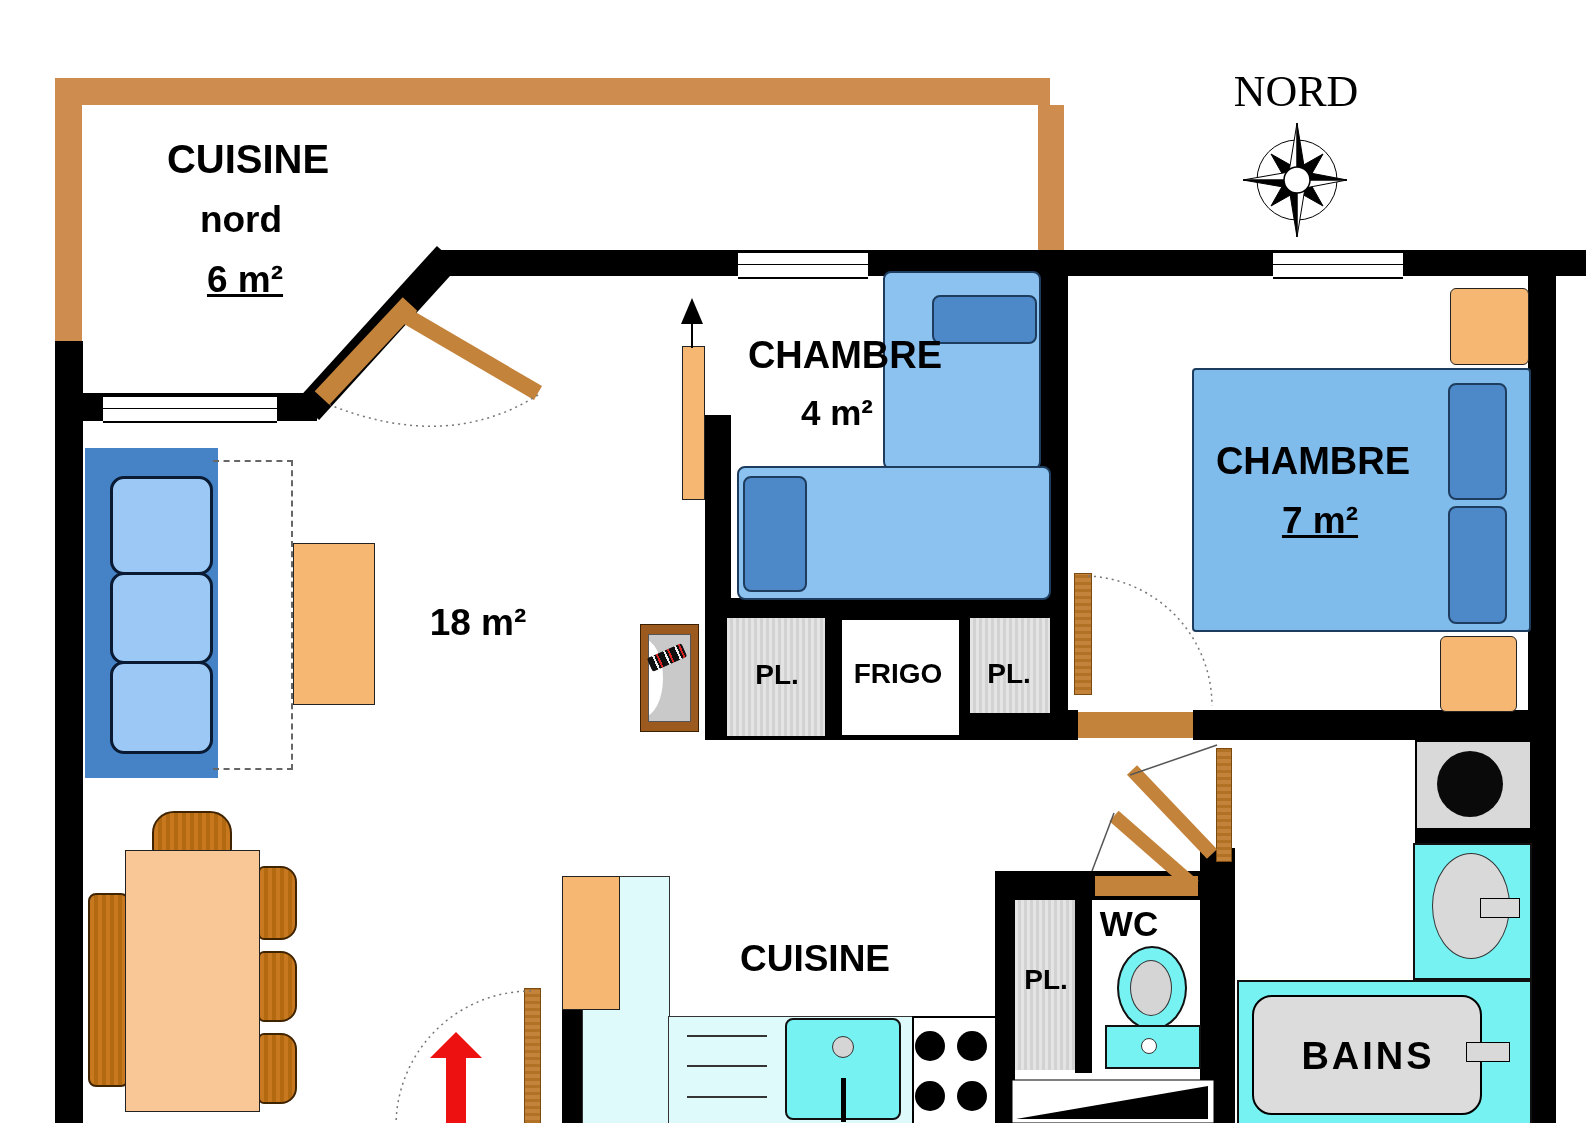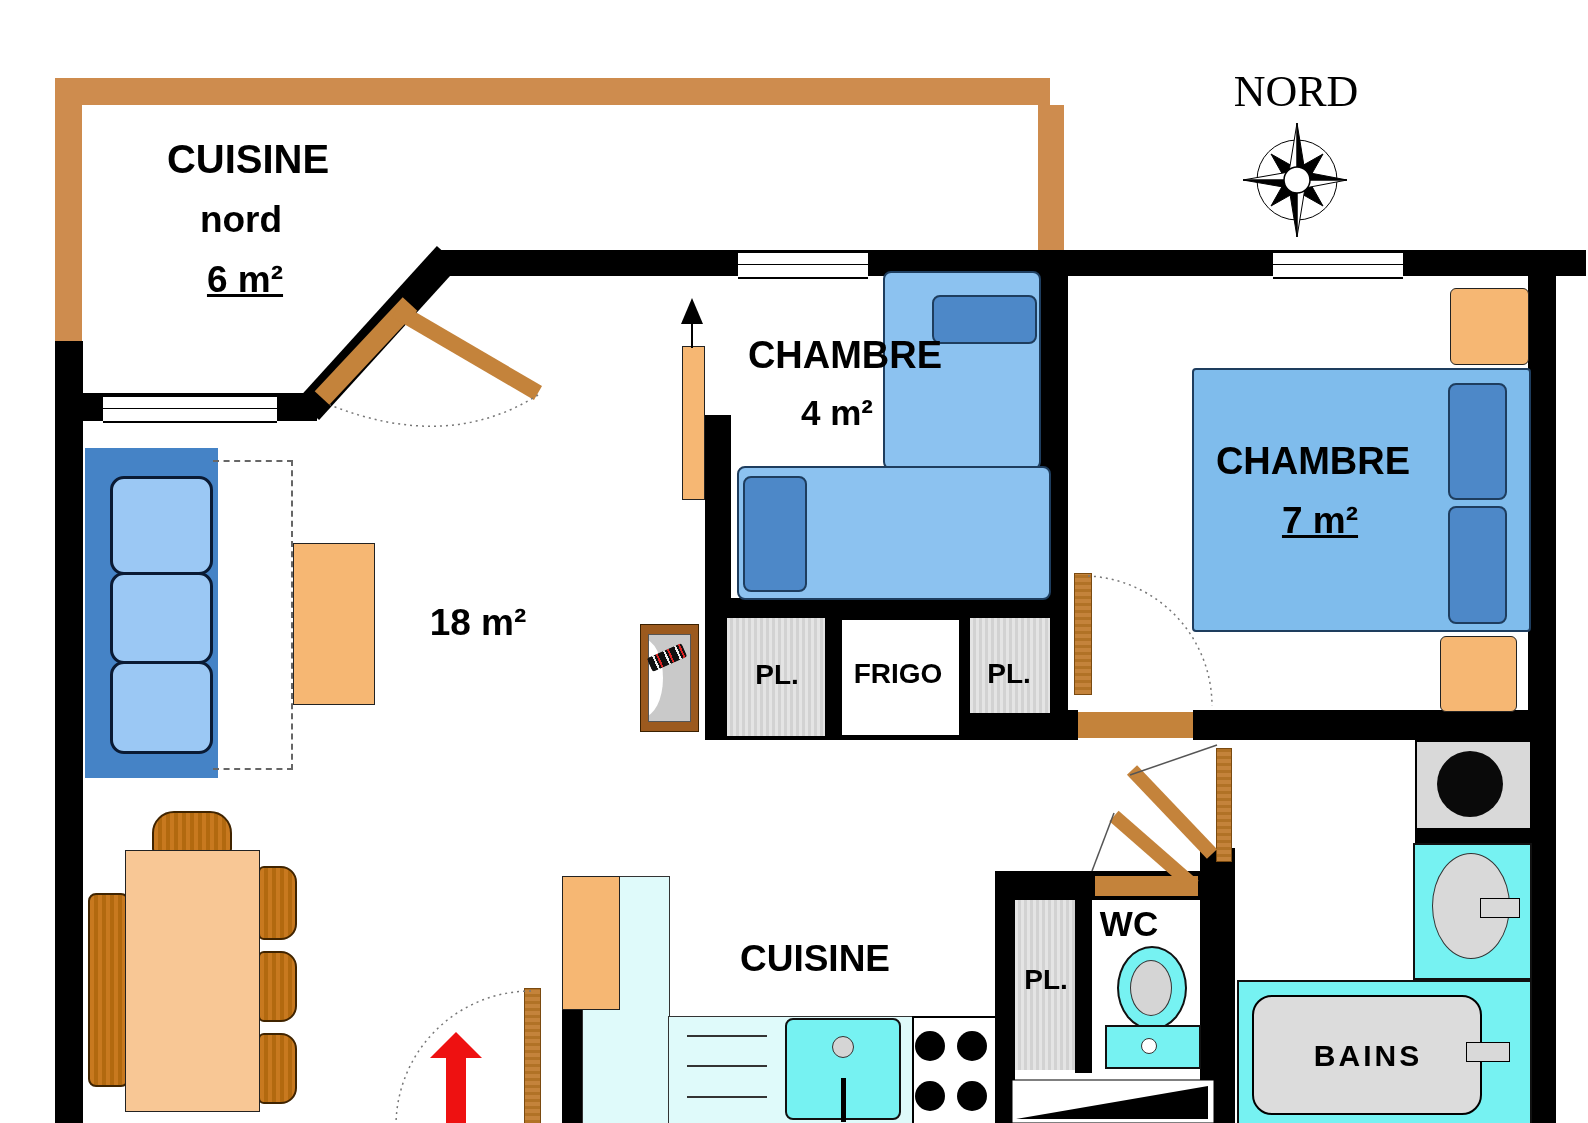--- a/index.html
+++ b/index.html
@@ -196,15 +196,15 @@
   <div class="lbl" style="left:478px;top:575px;font-size:37px;">18 m²</div>
 
   <div class="lbl" style="left:815px;top:911px;font-size:37px;">CUISINE</div>
 
   <div class="lbl" style="left:777px;top:627px;font-size:28px;">PL.</div>
   <div class="lbl" style="left:898px;top:626px;font-size:28px;">FRIGO</div>
   <div class="lbl" style="left:1009px;top:626px;font-size:28px;">PL.</div>
   <div class="lbl" style="left:1046px;top:932px;font-size:28px;">PL.</div>
 
   <div class="lbl" style="left:1129px;top:876px;font-size:35px;">WC</div>
-  <div class="lbl" style="left:1368px;top:1008px;font-size:30px;letter-spacing:3px;">BAINS</div>
+  <div class="lbl" style="left:1368px;top:1008px;font-size:38px;letter-spacing:3px;">BAINS</div>
 
 </div>
 
 </body></html>

